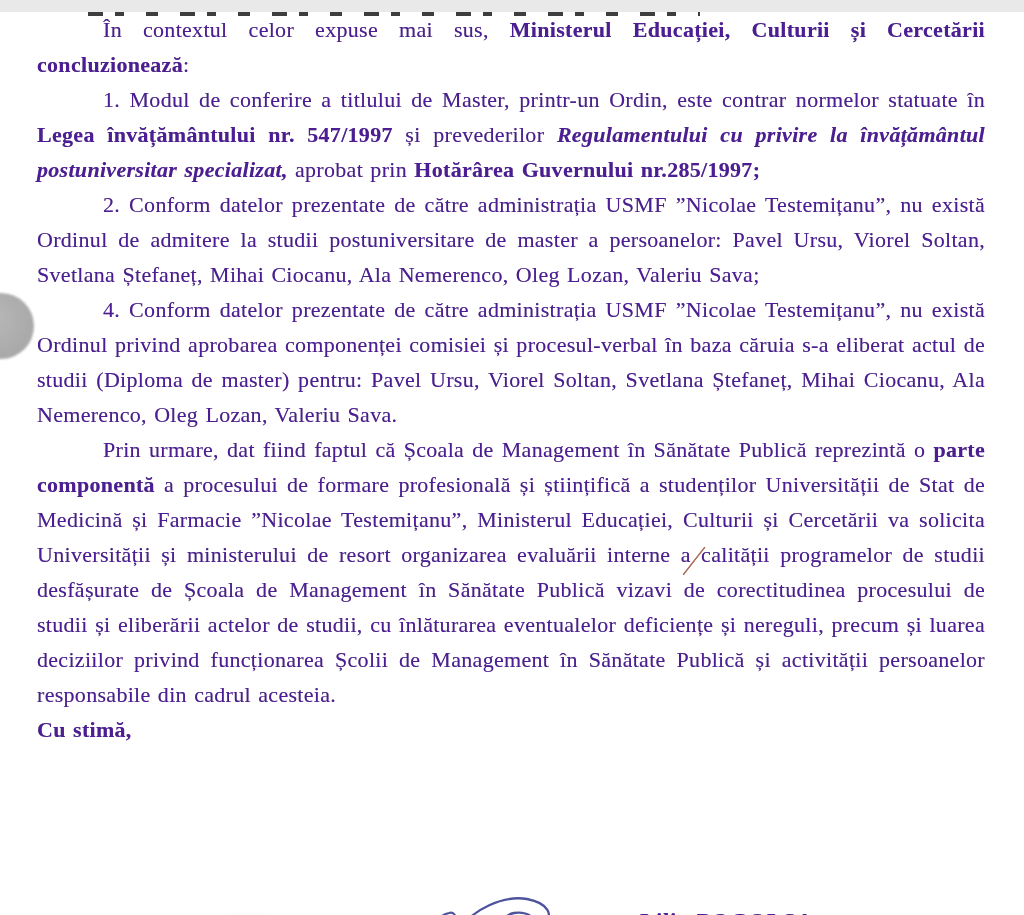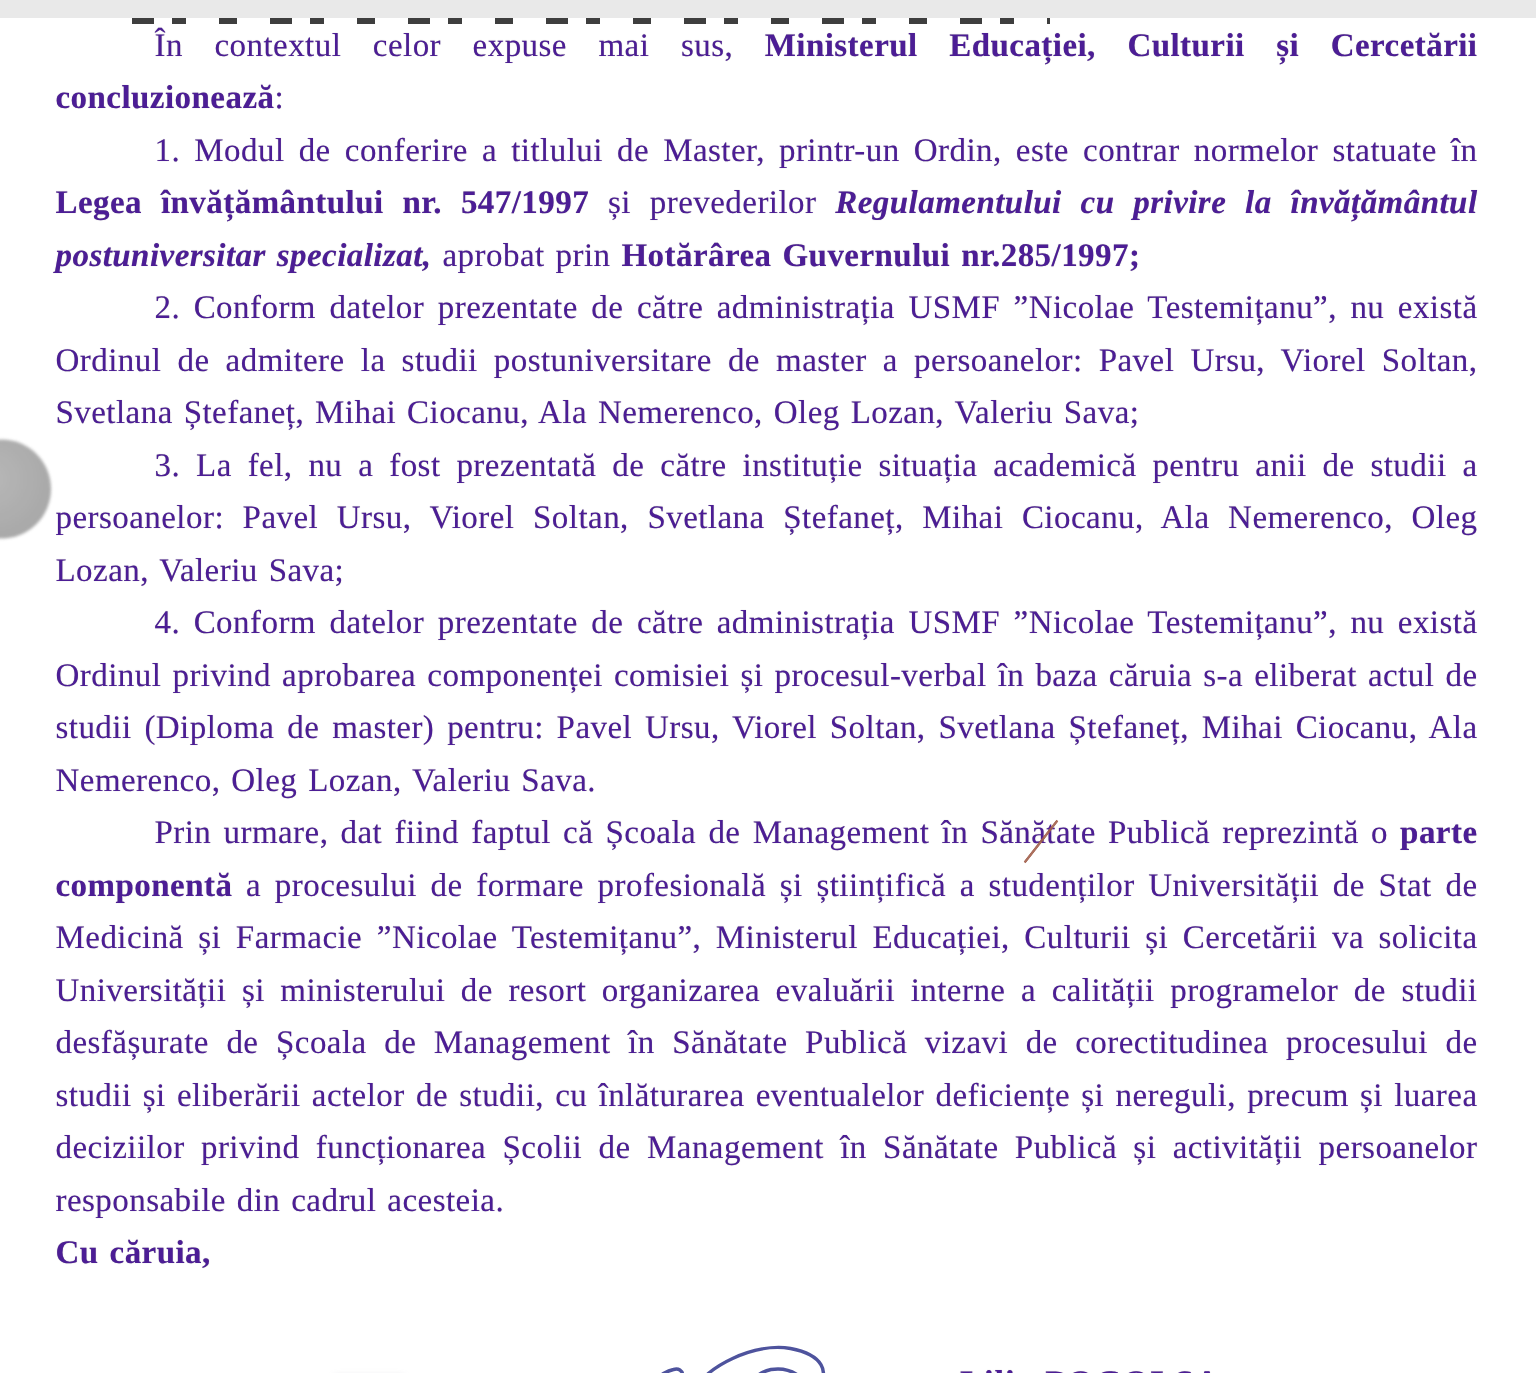--- a/index.html
+++ b/index.html
@@ -83,27 +83,26 @@
   <div class="scan-circle"></div>
 
   <div class="content">
 
     <p class="para indent p-intro"><span>În contextul celor expuse mai sus, </span><span class="b">Ministerul Educației, Culturii și Cercetării concluzionează</span><span>:</span></p>
 
     <p class="para indent p-num"><span>1. Modul de conferire a titlului de Master, printr-un Ordin, este contrar normelor statuate în </span><span class="b">Legea învățământului nr. 547/1997</span><span> și prevederilor </span><span class="bi">Regulamentului cu privire la învățământul postuniversitar specializat,</span><span> aprobat prin </span><span class="b">Hotărârea Guvernului nr.285/1997;</span></p>
 
     <p class="para indent p-num"><span>2. Conform datelor prezentate de către administrația USMF ”Nicolae Testemițanu”, nu există Ordinul de admitere la studii postuniversitare de master a persoanelor: Pavel Ursu, Viorel Soltan, Svetlana Ștefaneț, Mihai Ciocanu, Ala Nemerenco, Oleg Lozan, Valeriu Sava;</span></p>
 
-    <p class="para indent p-num"><span>3. La fel, nu a fost prezentată de către instituție situația academică pentru anii de studii a persoanelor: Pavel Ursu, Viorel Soltan, Svetlana Ștefaneț, Mihai Ciocanu, Ala Nemerenco, Oleg Lozan, Valeriu Sava;</span></p>
 
     <p class="para indent p-num"><span>4. Conform datelor prezentate de către administrația USMF ”Nicolae Testemițanu”, nu există Ordinul privind aprobarea componenței comisiei și procesul-verbal în baza căruia s-a eliberat actul de studii (Diploma de master) pentru: Pavel Ursu, Viorel Soltan, Svetlana Ștefaneț, Mihai Ciocanu, Ala Nemerenco, Oleg Lozan, Valeriu Sava.</span></p>
 
     <p class="para indent p-conclusion"><span>Prin urmare, dat fiind faptul că Școala de Management în Sănătate Publică reprezintă o </span><span class="b">parte componentă</span><span> a procesului de formare profesională și științifică a studenților Universității de Stat de Medicină și Farmacie ”Nicolae Testemițanu”, Ministerul Educației, Culturii și Cercetării va solicita Universității și ministerului de resort organizarea evaluării interne a calității programelor de studii desfășurate de Școala de Management în Sănătate Publică vizavi de corectitudinea procesului de studii și eliberării actelor de studii, cu înlăturarea eventualelor deficiențe și nereguli, precum și luarea deciziilor privind funcționarea Școlii de Management în Sănătate Publică și activității persoanelor responsabile din cadrul acesteia.</span></p>
 
-    <p class="para closing">Cu căruia,</p>
+    <p class="para closing">Cu stimă,</p>
 
   </div>
 
   <div class="pen-mark"></div>
   <div class="smudge"></div>
 
   <svg class="signature" width="175" height="62" viewBox="0 0 175 62" aria-hidden="true">
     <path d="M6,44 C10,33 20,29 22,35 C23,41 15,45 13,40 C11,33 21,25 29,23
              C36,21 38,30 32,37 C28,42 35,45 41,40
              C50,20 84,5 107,9 C128,13 135,25 123,36

